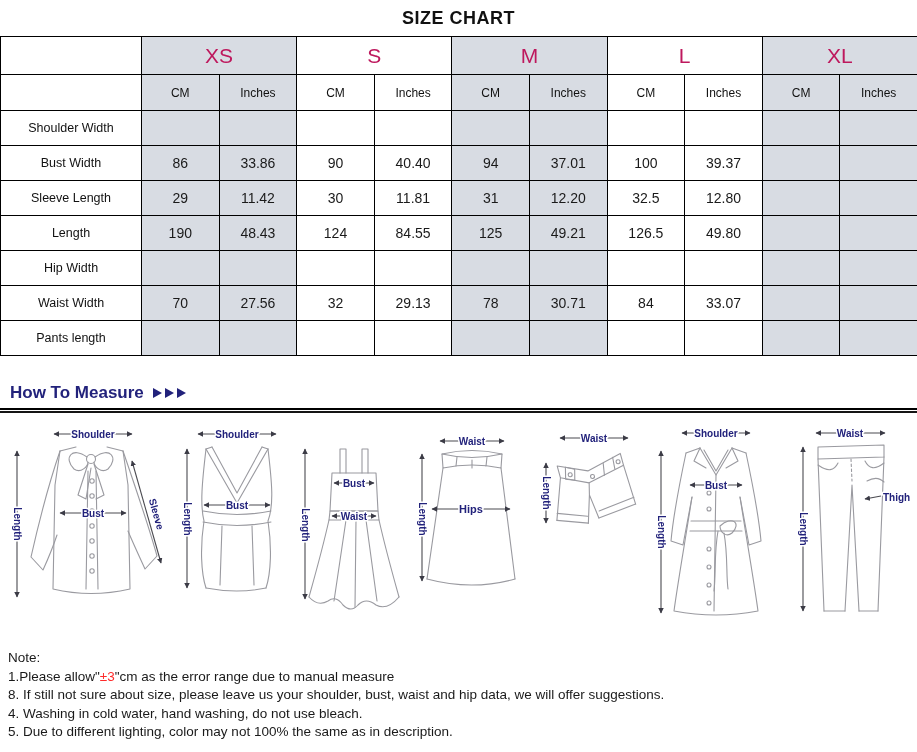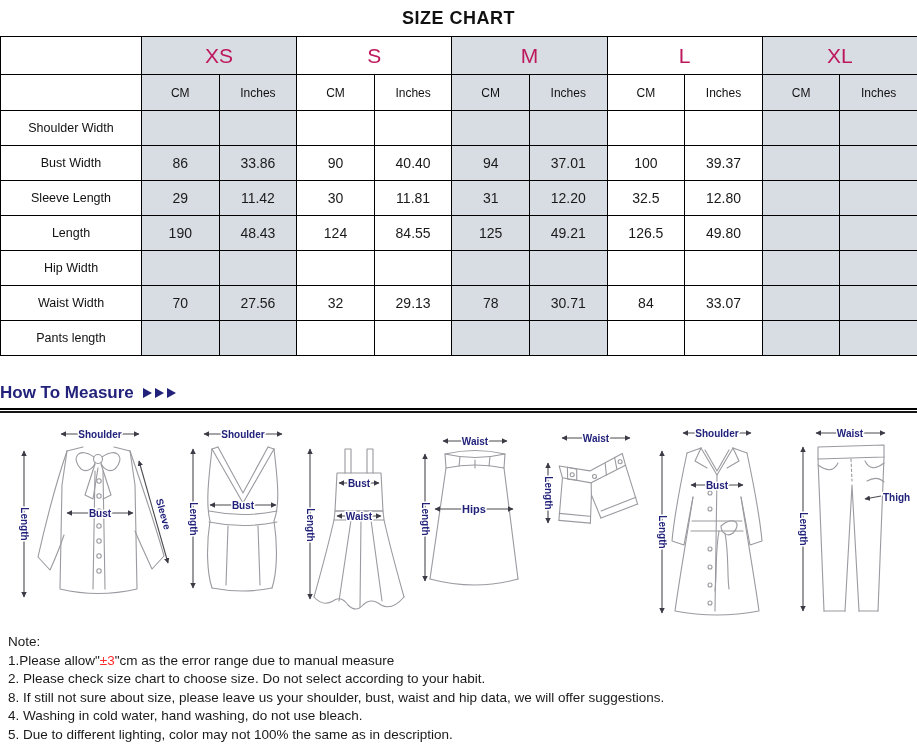--- a/index.html
+++ b/index.html
@@ -15,36 +15,36 @@
   tr.size-row th{height:37px;}
   tr.unit-row th{height:35px;}
   tbody.measure-rows tr{height:35px;}
   .size-label{font-size:21px;font-weight:bold;color:#be185d;}
   .unit-label{font-size:12px;font-weight:bold;color:#111;}
   .row-label{font-size:12.5px;color:#111;border-radius:17px;}
   .cell-val{font-size:14px;color:#1a1a1a;}
   .shade{background:#D8DCE3;}
 
   
-  .measure-heading{margin-top:25px;display:flex;align-items:center;height:24px;}
+  .measure-heading{margin-top:25px;padding-left:10px;display:flex;align-items:center;height:24px;}
   .measure-heading .txt{font-size:17px;font-weight:bold;color:#22227B;}
   .tri{width:0;height:0;border-left:9px solid #22227B;border-top:5px solid transparent;border-bottom:5px solid transparent;margin-left:3px;}
   .tri.first{margin-left:9px;}
   .rule{height:5px;margin-top:3px;background:linear-gradient(to bottom,#000 0 2px,#fff 2px 3px,#151515 3px 5px);}
 
   
-  .figures{display:flex;align-items:flex-start;justify-content:space-between;padding:8px 4px 0 11px;height:204px;}
+  .figures{display:flex;align-items:flex-start;justify-content:space-between;padding:8px 4px 0 4px;height:204px;}
   svg .art{stroke:#9a9aa0;stroke-width:1.1;fill:none;stroke-linejoin:round;stroke-linecap:round;}
   svg .artf{stroke:#9a9aa0;stroke-width:1.1;fill:#fff;stroke-linejoin:round;}
   svg .dim{stroke:#4a4a50;stroke-width:1.1;fill:none;}
   svg .dash{stroke-dasharray:2.5,2.5;}
   svg text.lbl{fill:#22227B;font-family:"Liberation Sans",sans-serif;font-size:10px;font-weight:bold;text-anchor:middle;paint-order:stroke;stroke:#fff;stroke-width:3px;stroke-linejoin:round;}
 
   
-  .notes{margin-top:8px;padding-left:8px;font-size:13.5px;line-height:18.6px;color:#1a1a1a;}
+  .notes{margin-top:24px;padding-left:8px;font-size:13.5px;line-height:18.6px;color:#1a1a1a;}
   .notes .red{color:#FF2A2A;}
 </style>
 </head>
 <body>
 
 <div class="page">
 
   <div class="title">SIZE CHART</div>
 
   <table class="size-chart">
@@ -352,19 +352,18 @@
         <text class="lbl" x="15" y="108" dy="3.5" transform="rotate(90 15 108)">Length</text>
         <text class="lbl" x="95" y="80" style="text-anchor:start">Thigh</text>
       </g>
     </svg>
 
   </div>
 
   <div class="notes">
     <div>Note:</div>
     <div><span>1.Please allow"</span><span class="red">±3</span><span>"cm as the error range due to manual measure</span></div>
-    <div>2. Please check size chart to choose size. Do not select according to your habit.</div>
     <div>8. If still not sure about size, please leave us your shoulder, bust, waist and hip data, we will offer suggestions.</div>
     <div>4. Washing in cold water, hand washing, do not use bleach.</div>
     <div>5. Due to different lighting, color may not 100% the same as in description.</div>
   </div>
 
 </div>
 
 </body></html>

